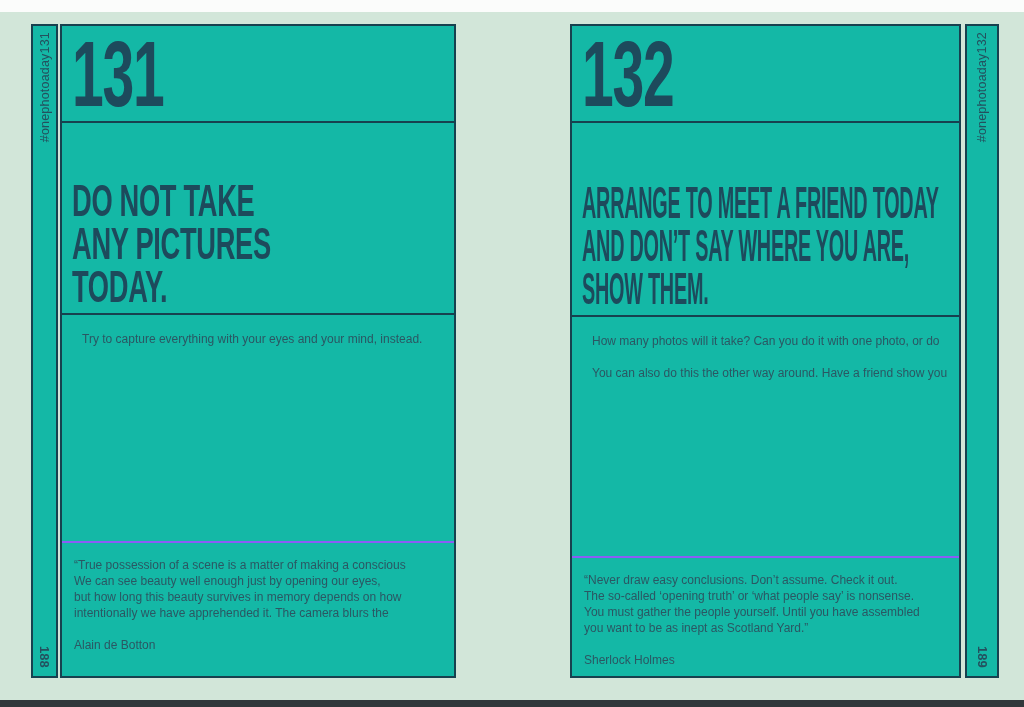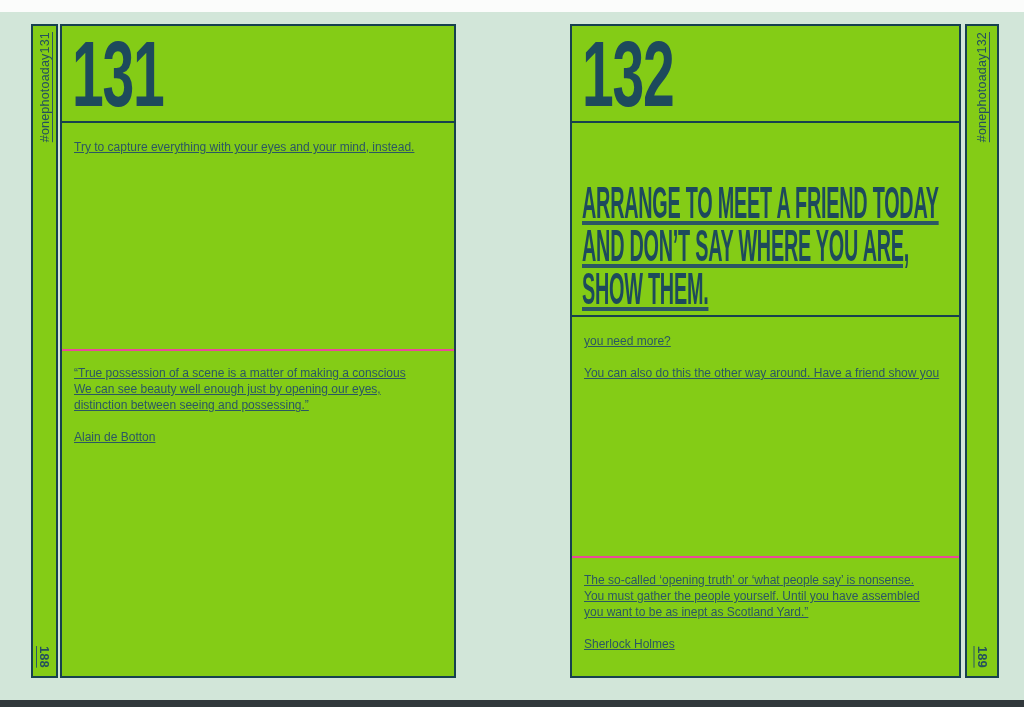--- a/index.html
+++ b/index.html
@@ -7,21 +7,21 @@
     position:relative;width:1024px;height:707px;overflow:hidden;
     background:#d2e6d9;
     font-family:"Liberation Sans","DejaVu Sans",sans-serif;
     color:#2b5763;
   }
   .band-top{position:absolute;left:0;top:0;width:1024px;height:12px;background:#fbfcfb;}
   .band-bottom{position:absolute;left:0;top:700px;width:1024px;height:7px;background:#31383b;}
 
   .box{
     position:absolute;top:24px;height:654px;
-    border:2px solid #17414f;box-sizing:border-box;background:#84cc16;text-decoration:underline;
+    border:2px solid #17414f;box-sizing:border-box;background:#14b8a6;
   }
   .strip-l{left:31px;width:27px;}
   .main-l{left:60px;width:396px;}
   .main-r{left:570px;width:391px;}
   .strip-r{left:965px;width:34px;}
 
   .strip{display:flex;flex-direction:column;justify-content:space-between;align-items:center;
          padding:6px 0 8px 0;}
   .hashtag{
     writing-mode:vertical-rl;transform:rotate(180deg);
@@ -32,21 +32,21 @@
     font-size:13px;font-weight:700;color:#24505e;white-space:nowrap;
   }
 
   .main{display:flex;flex-direction:column;}
   .sec{box-sizing:border-box;}
   .sec-number{height:97px;border-bottom:2px solid #17414f;padding:2px 0 0 10px;overflow:hidden;}
   .sec-headline{border-bottom:2px solid #17414f;display:flex;align-items:flex-end;
                 padding:0 0 5px 10px;overflow:hidden;}
   .main-l .sec-headline{height:192px;}
   .main-r .sec-headline{height:194px;}
-  .sec-body{border-bottom:2px solid #ec4899;padding:16px 12px 0 12px;overflow:hidden;}
+  .sec-body{border-bottom:2px solid #8b5cf6;padding:16px 12px 0 20px;overflow:hidden;}
   .main-l .sec-body{height:228px;}
   .main-r .sec-body{height:241px;}
   .sec-quote{flex:1;padding:14px 24px 0 12px;overflow:hidden;}
 
   .bignum{
     display:inline-block;font-size:92px;line-height:1;font-weight:800;
     color:#1d4a5c;transform:scaleX(.62);transform-origin:0 0;letter-spacing:-2px;
     white-space:nowrap;
   }
   .display{display:block;font-weight:800;color:#1d4a5c;font-size:44px;line-height:43px;
@@ -68,56 +68,65 @@
 
   <div class="box strip strip-l">
     <div class="hashtag">#onephotoaday131</div>
     <div class="folio">188</div>
   </div>
 
   <div class="box main main-l">
     <div class="sec sec-number">
       <span class="bignum">131</span>
     </div>
+    <div class="sec sec-headline">
+      <div class="display">
+        <span class="hl">DO NOT TAKE</span>
+        <span class="hl">ANY PICTURES</span>
+        <span class="hl">TODAY.</span>
+      </div>
+    </div>
     <div class="sec sec-body smalltext">
       <div class="para">
         <span class="ln">Try to capture everything with your eyes and your mind, instead.</span>
       </div>
     </div>
     <div class="sec sec-quote smalltext">
       <div>
         <span class="ln">“True possession of a scene is a matter of making a conscious</span>
         <span class="ln">We can see beauty well enough just by opening our eyes,</span>
-        <span class="ln">distinction between seeing and possessing.”</span>
+        <span class="ln">but how long this beauty survives in memory depends on how</span>
+        <span class="ln">intentionally we have apprehended it. The camera blurs the</span>
       </div>
       <p class="attr">Alain de Botton</p>
     </div>
   </div>
 
   <div class="box main main-r">
     <div class="sec sec-number">
       <span class="bignum">132</span>
     </div>
     <div class="sec sec-headline">
       <div class="display">
         <span class="hl">ARRANGE TO MEET A FRIEND TODAY</span>
         <span class="hl">AND DON’T SAY WHERE YOU ARE,</span>
         <span class="hl">SHOW THEM.</span>
       </div>
     </div>
     <div class="sec sec-body smalltext">
       <div class="para">
-        <span class="ln">you need more?</span>
+        <span class="ln">How many photos will it take? Can you do it with one photo, or do</span>
       </div>
       <div class="para">
         <span class="ln">You can also do this the other way around. Have a friend show you</span>
       </div>
     </div>
     <div class="sec sec-quote smalltext">
       <div>
+        <span class="ln">“Never draw easy conclusions. Don’t assume. Check it out.</span>
         <span class="ln">The so-called ‘opening truth’ or ‘what people say’ is nonsense.</span>
         <span class="ln">You must gather the people yourself. Until you have assembled</span>
         <span class="ln">you want to be as inept as Scotland Yard.”</span>
       </div>
       <p class="attr">Sherlock Holmes</p>
     </div>
   </div>
 
   <div class="box strip strip-r">
     <div class="hashtag">#onephotoaday132</div>

